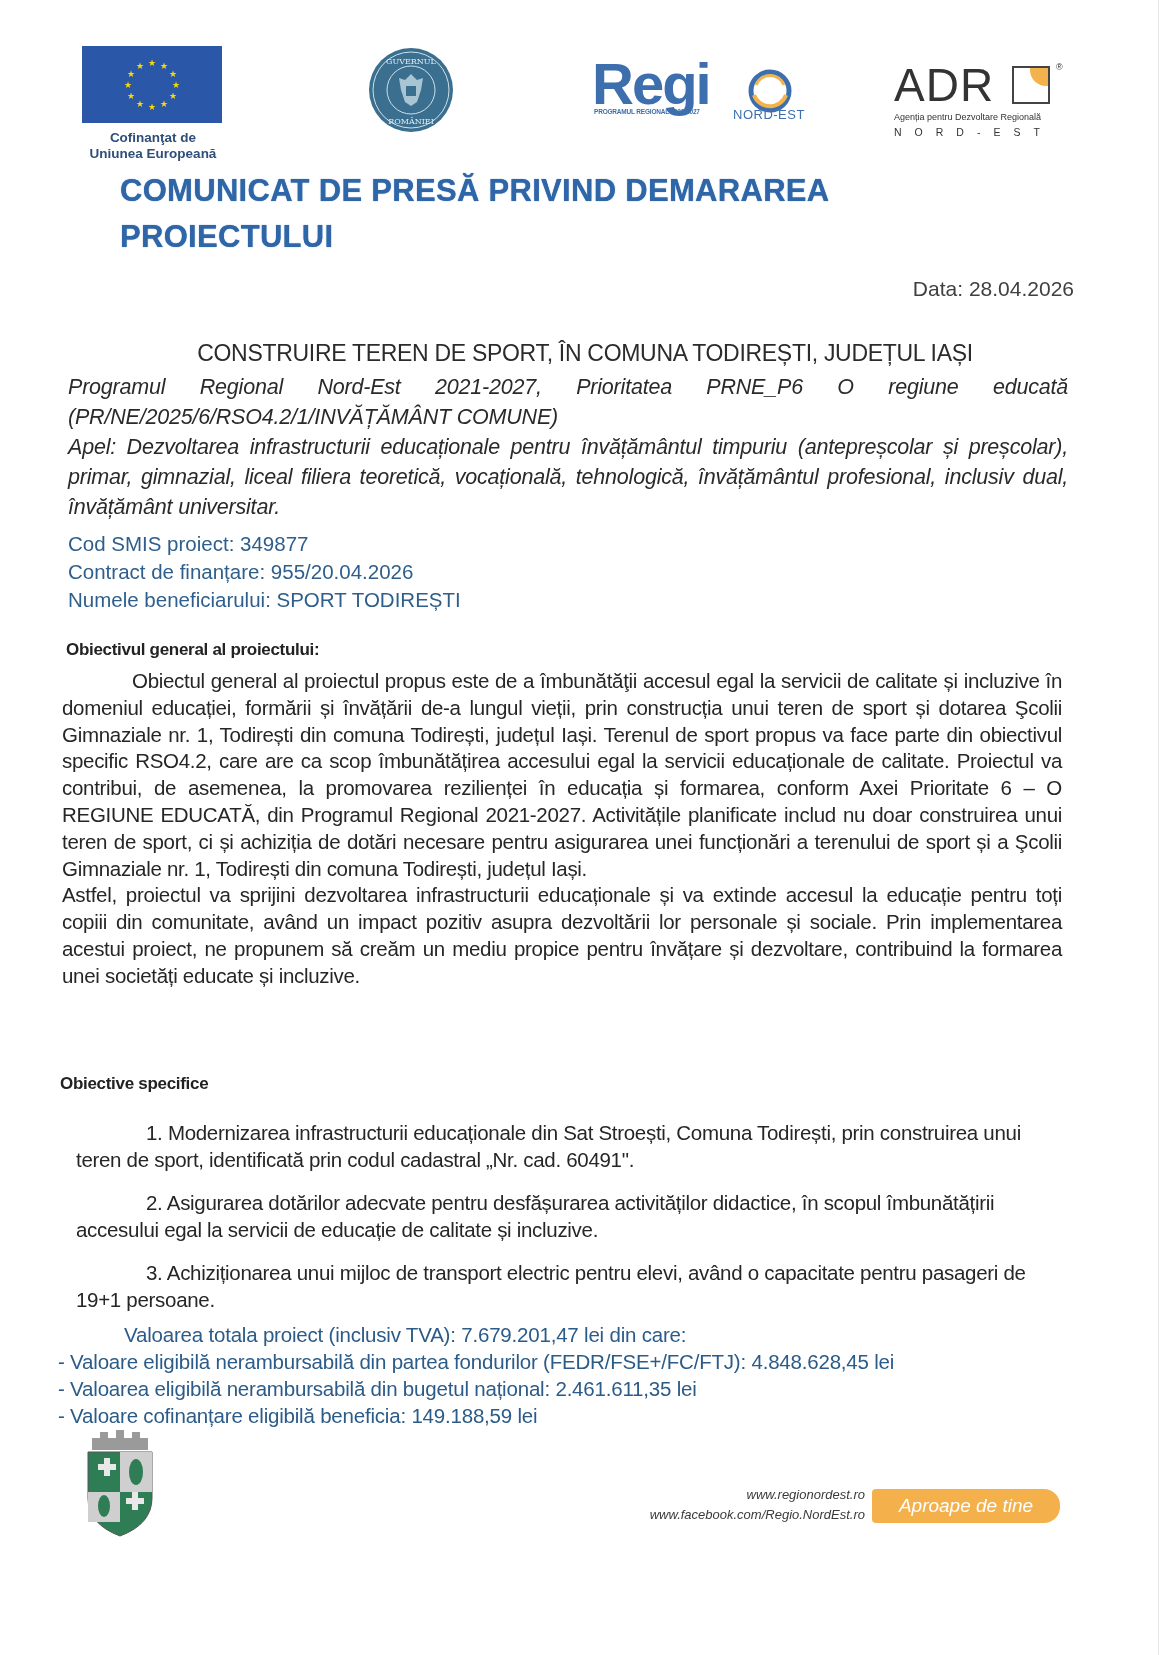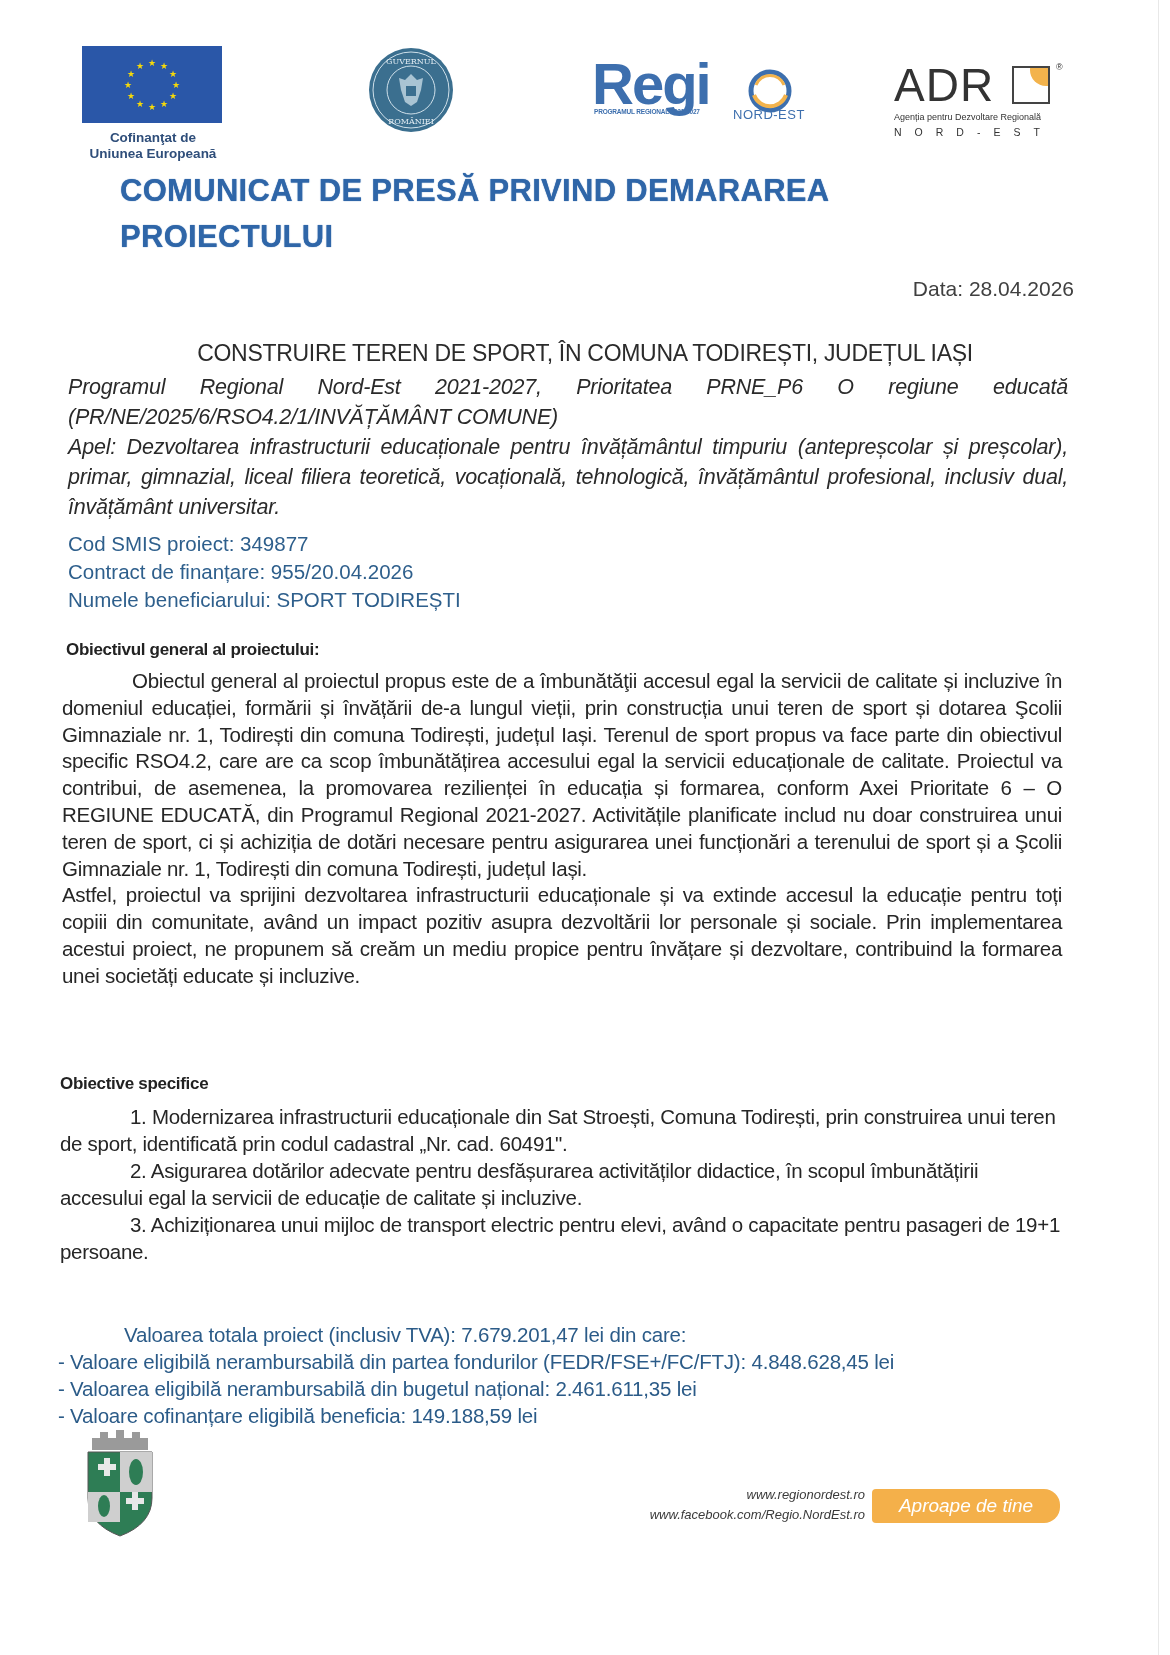--- a/index.html
+++ b/index.html
@@ -37,21 +37,21 @@
 
   
   .section-h { font-weight: bold; font-size: 17px; color: #222; letter-spacing: -0.3px; }
   .gen-h { left: 66px; top: 640px; }
   .body-text { left: 62px; top: 668px; width: 1000px; font-size: 20.5px; line-height: 26.8px; color: #262626; text-align: justify; letter-spacing: -0.3px; }
   .body-text p { margin: 0; }
   .indent { text-indent: 70px; }
 
   .spec-h { left: 60px; top: 1074px; }
   .spec-list { left: 60px; top: 1103px; width: 1000px; font-size: 20.5px; line-height: 27px; color: #262626; letter-spacing: -0.3px; }
-  .spec-list p { margin: 0; text-indent: 70px; }
+  .spec-list p { margin: 16px; text-indent: 70px; }
 
   
   .values { left: 58px; top: 1292px; width: 1010px; font-size: 20.5px; line-height: 27px; color: #2b5b88; letter-spacing: -0.2px; }
   .values p { margin: 0; }
   .values .total { padding-left: 66px; margin-top: 29px; }
 
   
   .crest { left: 82px; top: 1428px; width: 76px; height: 110px; }
   .footer-links { right: 305px; top: 1485px; text-align: right; font-style: italic; font-size: 13px; line-height: 20px; color: #3a3a3a; }
   .tagline { left: 872px; top: 1489px; width: 188px; height: 34px; background: #f4b04a; border-radius: 4px 16px 16px 4px; color: #fff; font-style: italic; font-size: 19px; line-height: 34px; text-align: center; }

